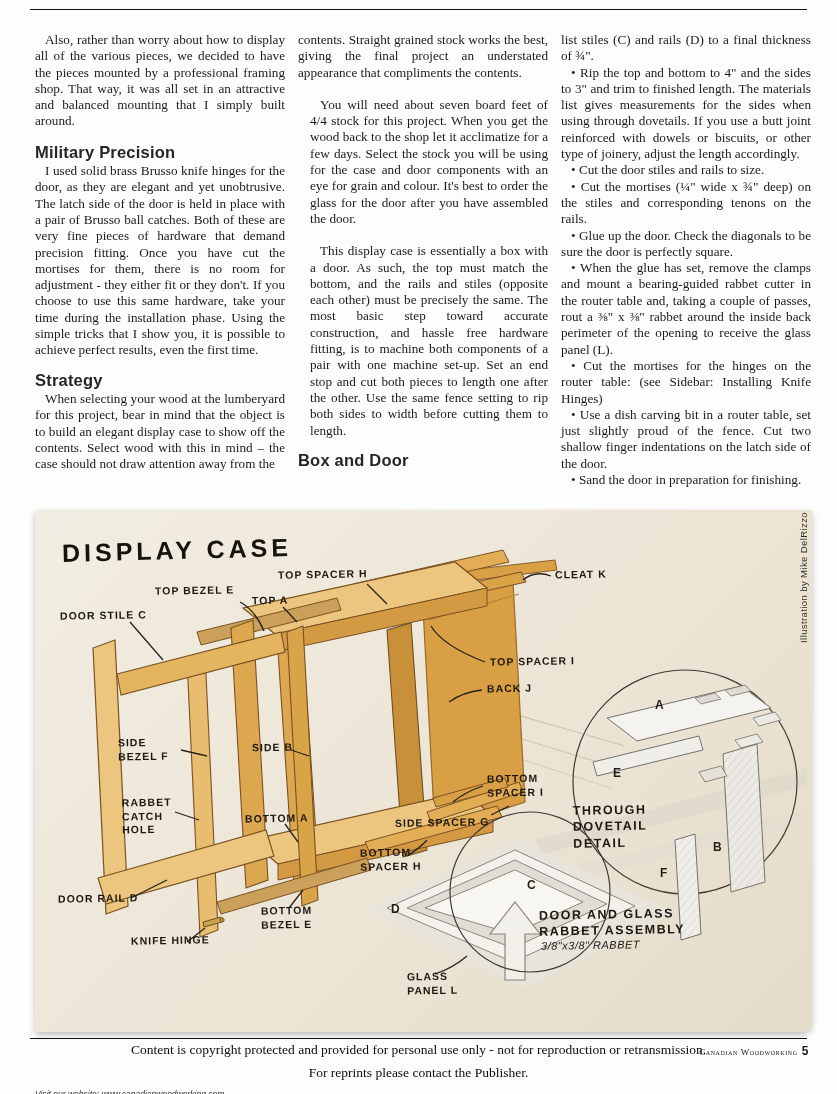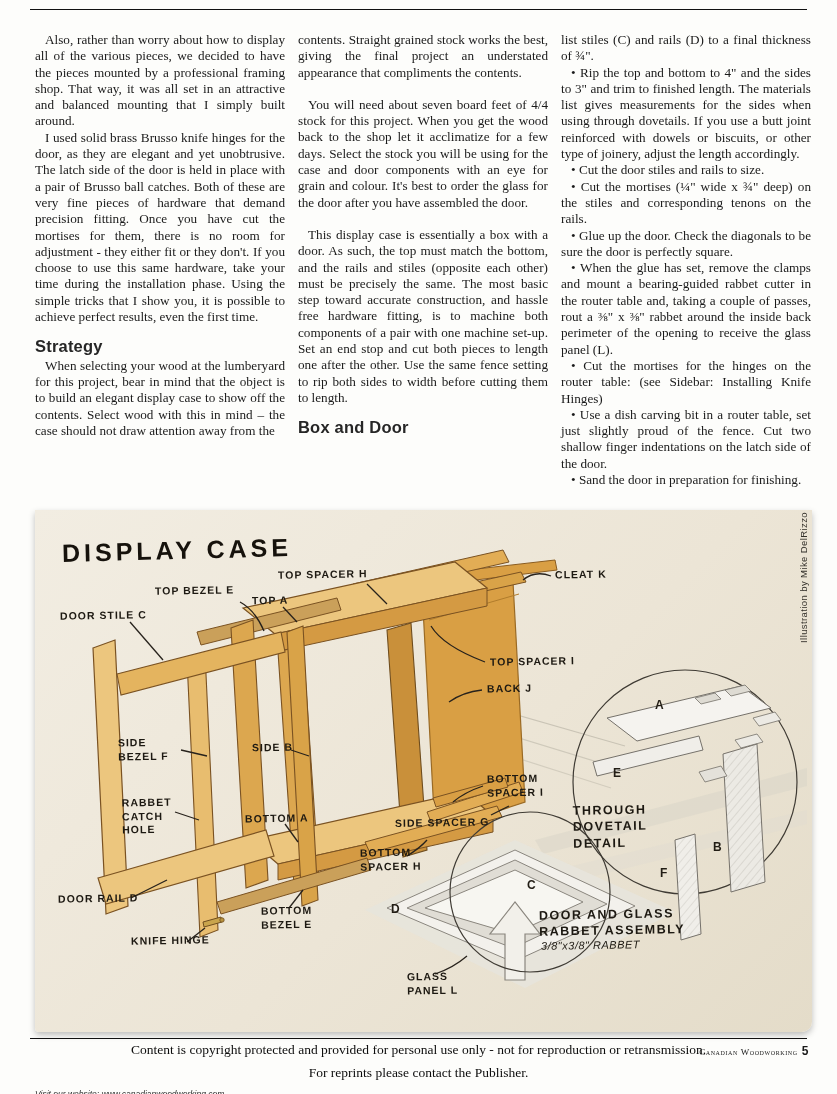--- a/index.html
+++ b/index.html
@@ -1,21 +1,21 @@
 <!DOCTYPE html>
 <html><head>
 <meta charset="utf-8">
 <style>
   html,body{margin:0;padding:0;}
   body{width:837px;height:1094px;position:relative;background:#fdfdfb;font-family:"Liberation Serif",serif;color:#1a1a1a;overflow:hidden;}
   .top-rule{position:absolute;left:30px;top:9px;width:777px;height:0;border-top:1.6px solid #111;}
   .article{position:absolute;left:35px;top:32px;width:776px;height:472px;display:flex;gap:13px;overflow:hidden;}
   .col{width:250px;font-size:13.2px;line-height:16.3px;text-align:justify;}
   .col p{margin:0;text-indent:10px;}
-  .col p.sp{margin-top:16px;}
+  .col p.sp{margin-top:16px;margin-left:12px;}
   .col p.cont{text-indent:0;}
   h2{font-family:"Liberation Sans",sans-serif;font-size:16.5px;font-weight:bold;color:#262626;margin:13px 0 3px 0;letter-spacing:.2px;}
   h2.first{margin-top:14px;}
   .bullet{text-indent:8px;}
   
   .panel{position:absolute;left:35px;top:510px;width:777px;height:522px;background:linear-gradient(135deg,#f2ede2 0%,#ece5d6 55%,#e4dcc9 100%);border-radius:0 0 10px 4px;box-shadow:0 3px 6px rgba(0,0,0,.25);overflow:hidden;}
   .panel svg{position:absolute;left:0;top:0;}
   .ill-title{position:absolute;left:27px;top:26px;font-family:"Liberation Sans",sans-serif;font-weight:bold;font-size:25px;letter-spacing:4px;color:#16120c;transform:rotate(-1.5deg);}
   .lbl{position:absolute;font-family:"Liberation Sans",sans-serif;font-weight:bold;font-size:10.5px;letter-spacing:1px;color:#1d1912;line-height:1.3;transform:rotate(-1deg);}
   .lbl.big{font-size:12.5px;letter-spacing:1.5px;}
@@ -31,20 +31,21 @@
   .copy .l2{margin-top:7px;}
 </style>
 </head>
 <body>
 
 <div class="top-rule"></div>
 
 <div class="article">
   <div class="col">
     <p>Also, rather than worry about how to display all of the various pieces, we decided to have the pieces mounted by a professional framing shop. That way, it was all set in an attractive and balanced mounting that I simply built around.</p>
+    <h2 class="first">Military Precision</h2>
     <p>I used solid brass Brusso knife hinges for the door, as they are elegant and yet unobtrusive. The latch side of the door is held in place with a pair of Brusso ball catches.  Both of these are very fine pieces of hardware that demand precision fitting. Once you have cut the mortises for them, there is no room for adjustment - they either fit or they don't. If you choose to use this same hardware, take your time during the installation phase. Using the simple tricks that I show you, it is possible to achieve perfect results, even the first time.</p>
     <h2>Strategy</h2>
     <p>When selecting your wood at the lumberyard for this project, bear in mind that the object is to build an elegant display case to show off the contents. Select wood with this in mind – the case should not draw attention away from the</p>
   </div>
   <div class="col">
     <p class="cont">contents. Straight grained stock works the best, giving the final project an understated appearance that compliments the contents.</p>
     <p class="sp">You will need about seven board feet of 4/4 stock for this project. When you get the wood back to the shop let it acclimatize for a few days. Select the stock you will be using for the case and door components with an eye for grain and colour. It's best to order the glass for the door after you have assembled the door.</p>
     <p class="sp">This display case is essentially a box with a door. As such, the top must match the bottom, and the rails and stiles (opposite each other) must be precisely the same. The most basic step toward accurate construction, and hassle free hardware fitting, is to machine both components of a pair with one machine set-up. Set an end stop and cut both pieces to length one after the other. Use the same fence setting to rip both sides to width before cutting them to length.</p>
     <h2>Box and Door</h2>
   </div>

